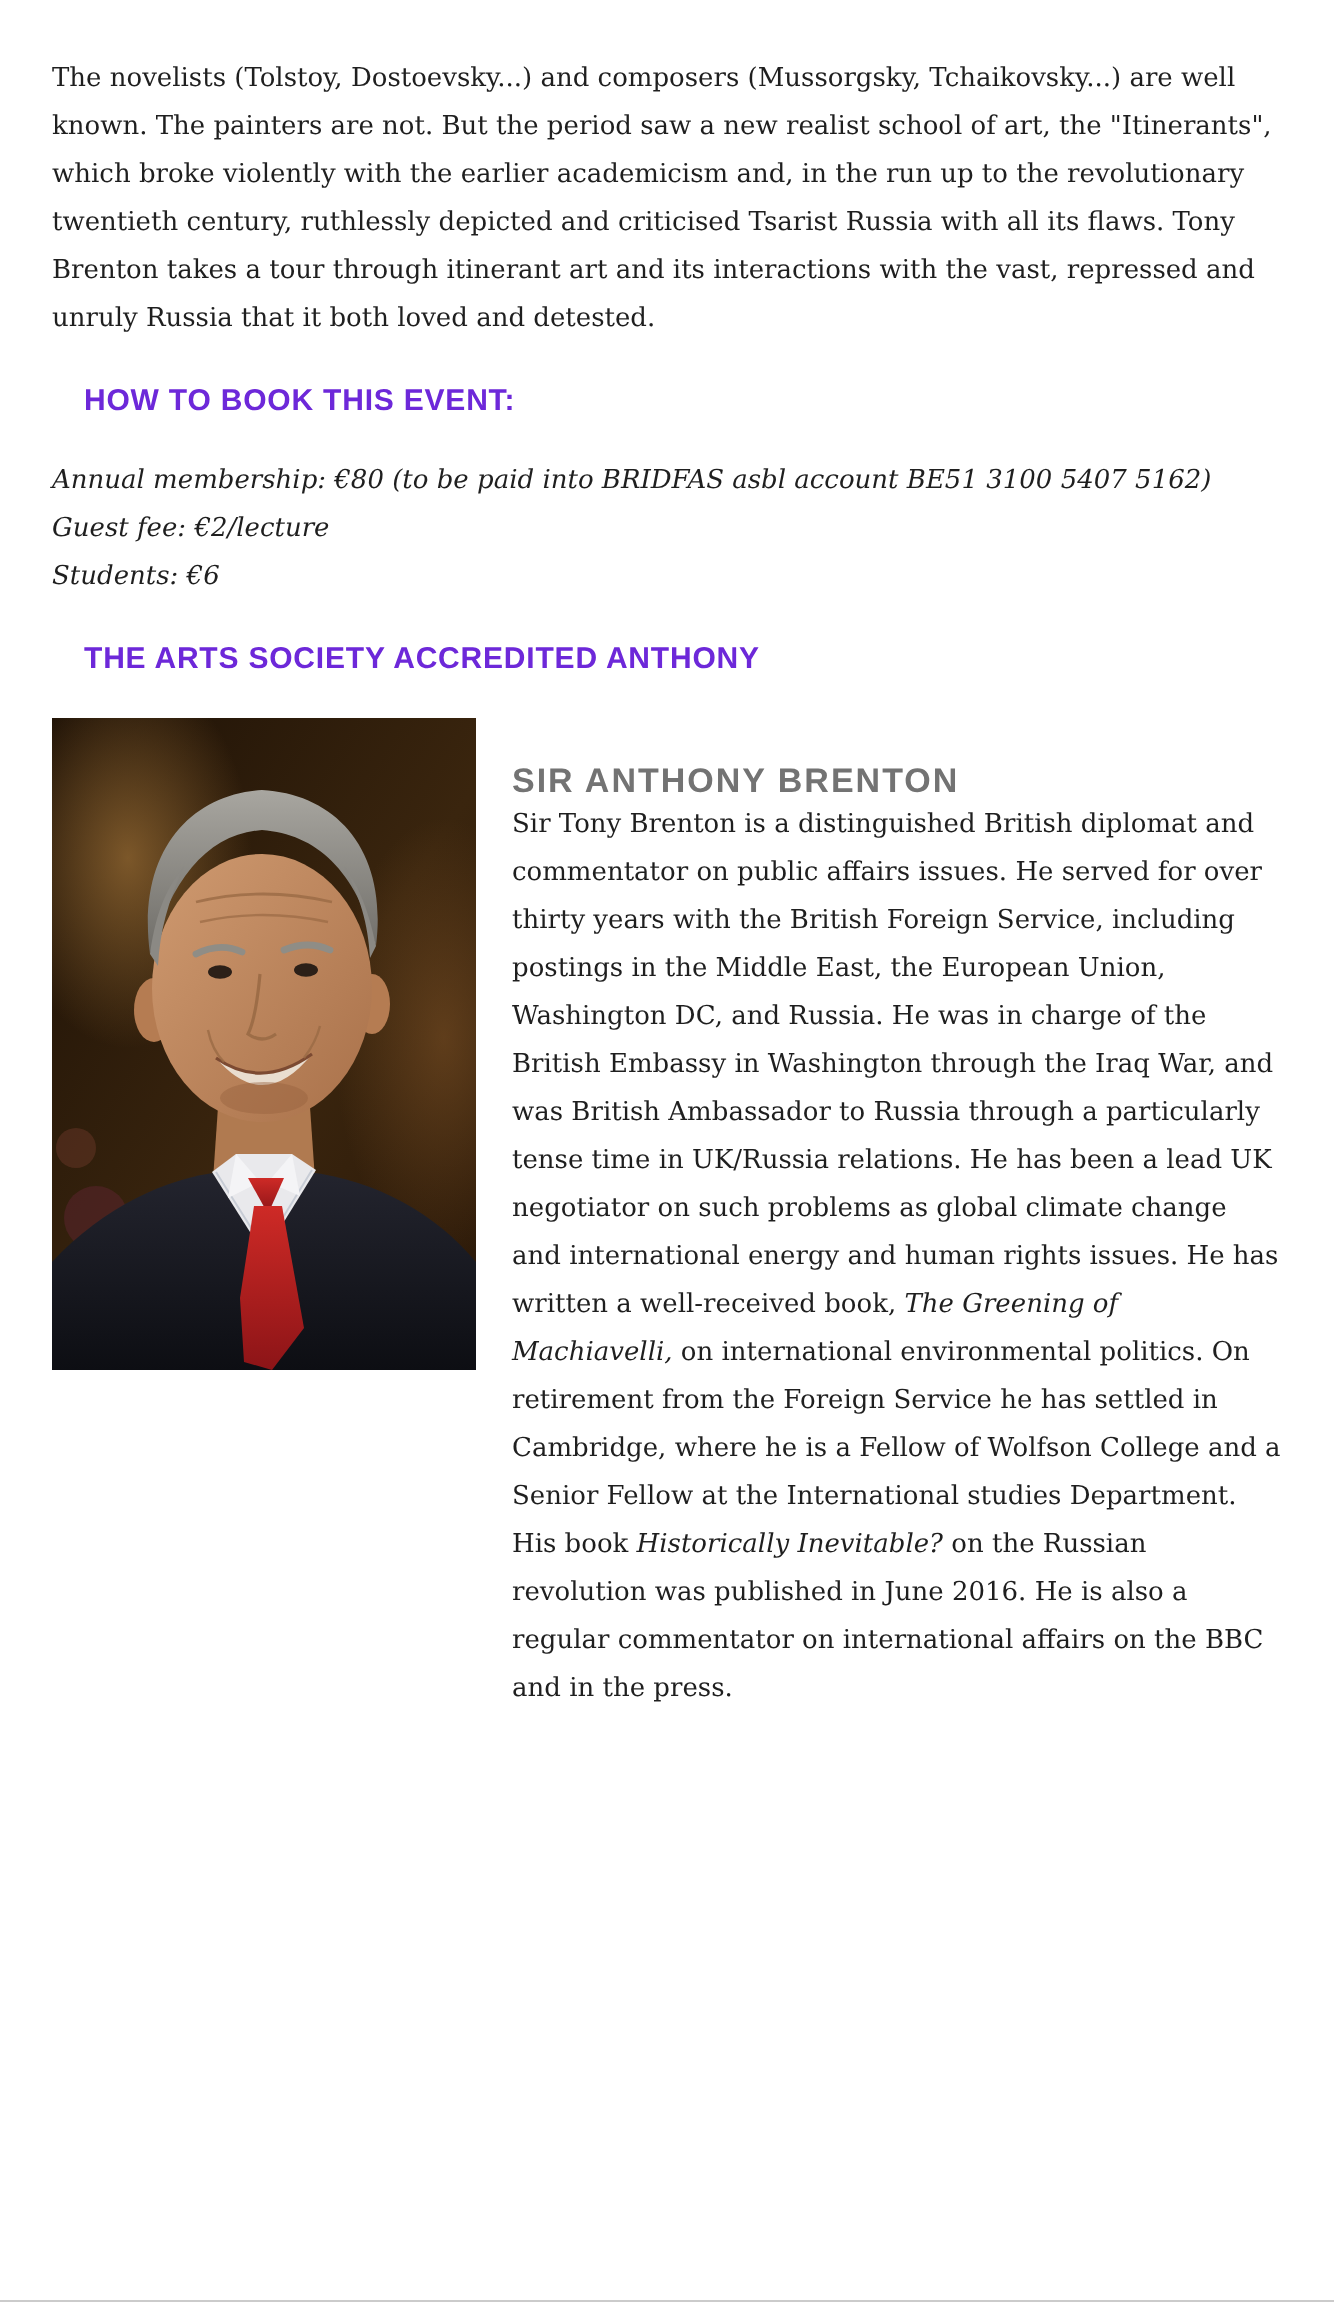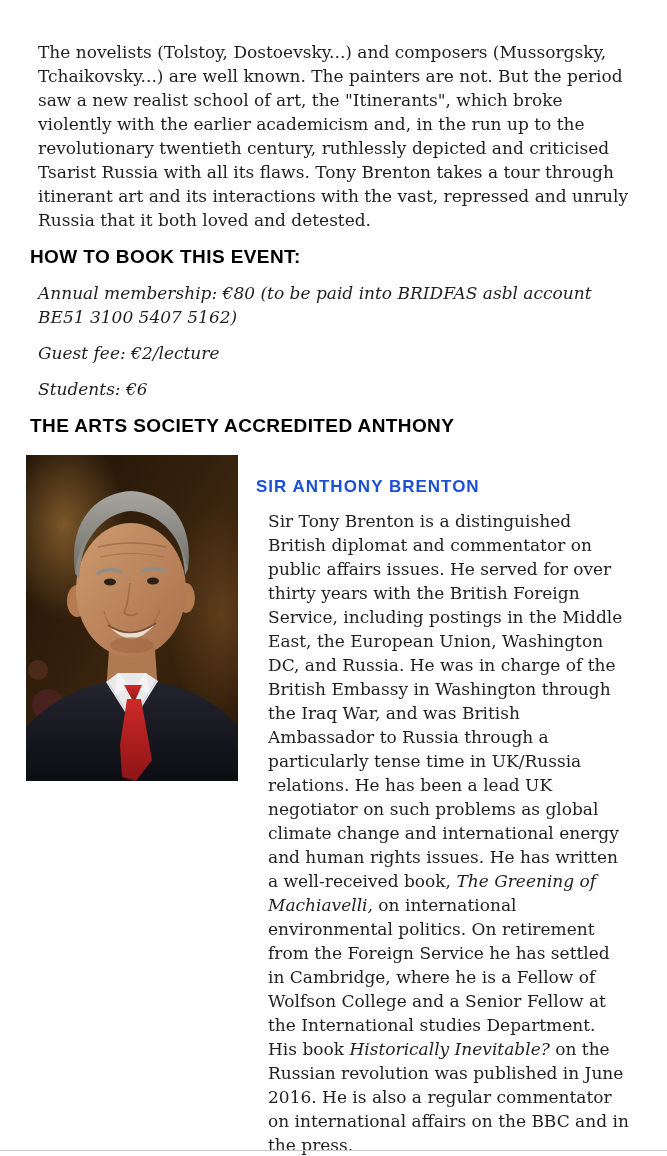--- a/index.html
+++ b/index.html
@@ -13,33 +13,33 @@
     position: relative;
     font-family: "DejaVu Serif", serif;
     color: #1f1f1f;
     overflow: hidden;
   }
   .page {
     padding: 28px 26px 0 26px;
     width: 615px;
   }
   p.body-text {
-    font-size: 17px;
+    font-size: 13px;
     line-height: 24px;
-    margin: 12px;
+    margin: 0;
   }
   .intro { margin-bottom: 0; }
   h2.section-heading {
     font-family: "Liberation Sans", sans-serif;
     font-weight: 700;
-    font-size: 19px;
+    font-size: 15px;
     line-height: 25px;
     letter-spacing: 0.4px;
-    color: #000000;
-    margin: 4px;
+    color: #6d28d9;
+    margin: 16px;
   }
   .h-book { margin-top: 17px; }
   .h-lecturer { margin-top: 36px; }
   .booking-line { margin-top: 21px; font-style: italic; }
   .booking-first { margin-top: 20px; }
   .lecturer-row {
     display: flex;
     flex-direction: row;
     align-items: flex-start;
     margin-top: 17px;
@@ -55,21 +55,21 @@
     margin-left: 18px;
     width: 385px;
     padding-top: 22px;
   }
   h3.lecturer-name {
     font-family: "Liberation Sans", sans-serif;
     font-weight: 700;
     font-size: 17px;
     line-height: 20px;
     letter-spacing: 1px;
-    color: #1d4ed8;
+    color: #737373;
     margin: 0;
   }
   .bio {
     margin-top: 20px;
   }
   .bio em { font-style: italic; }
   .bottom-divider {
     position: absolute;
     left: 0;
     right: 0;

